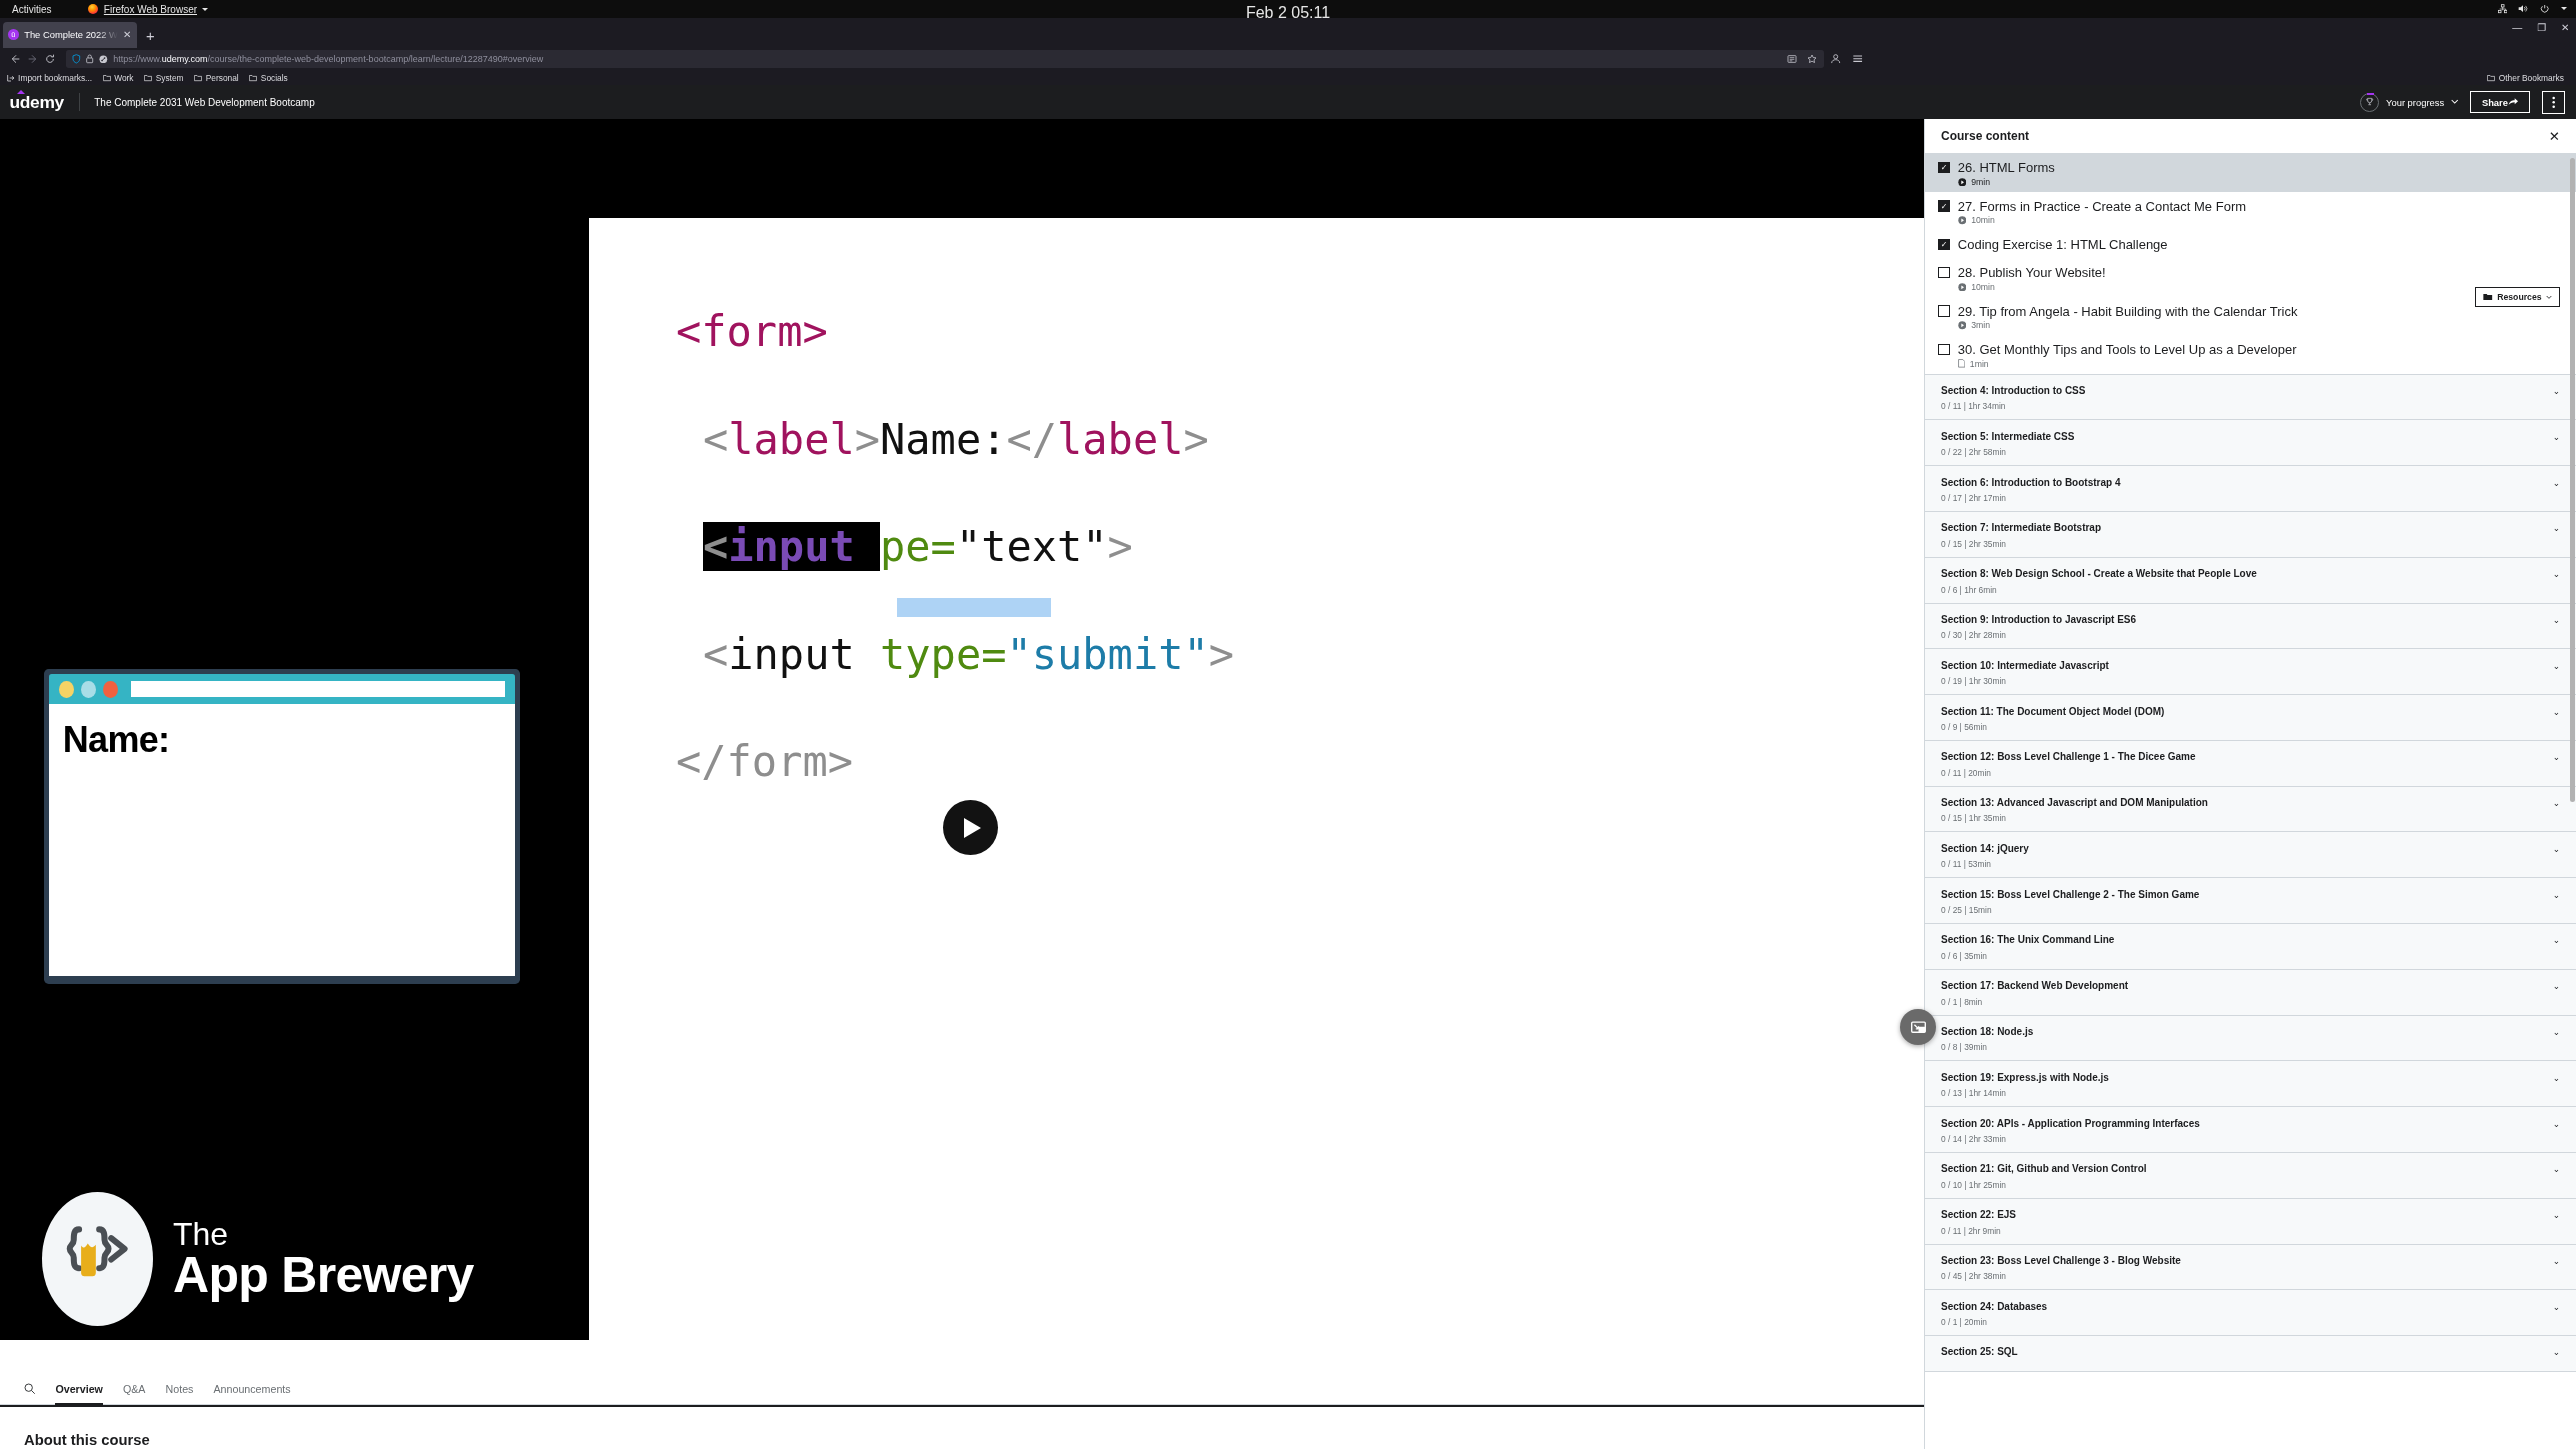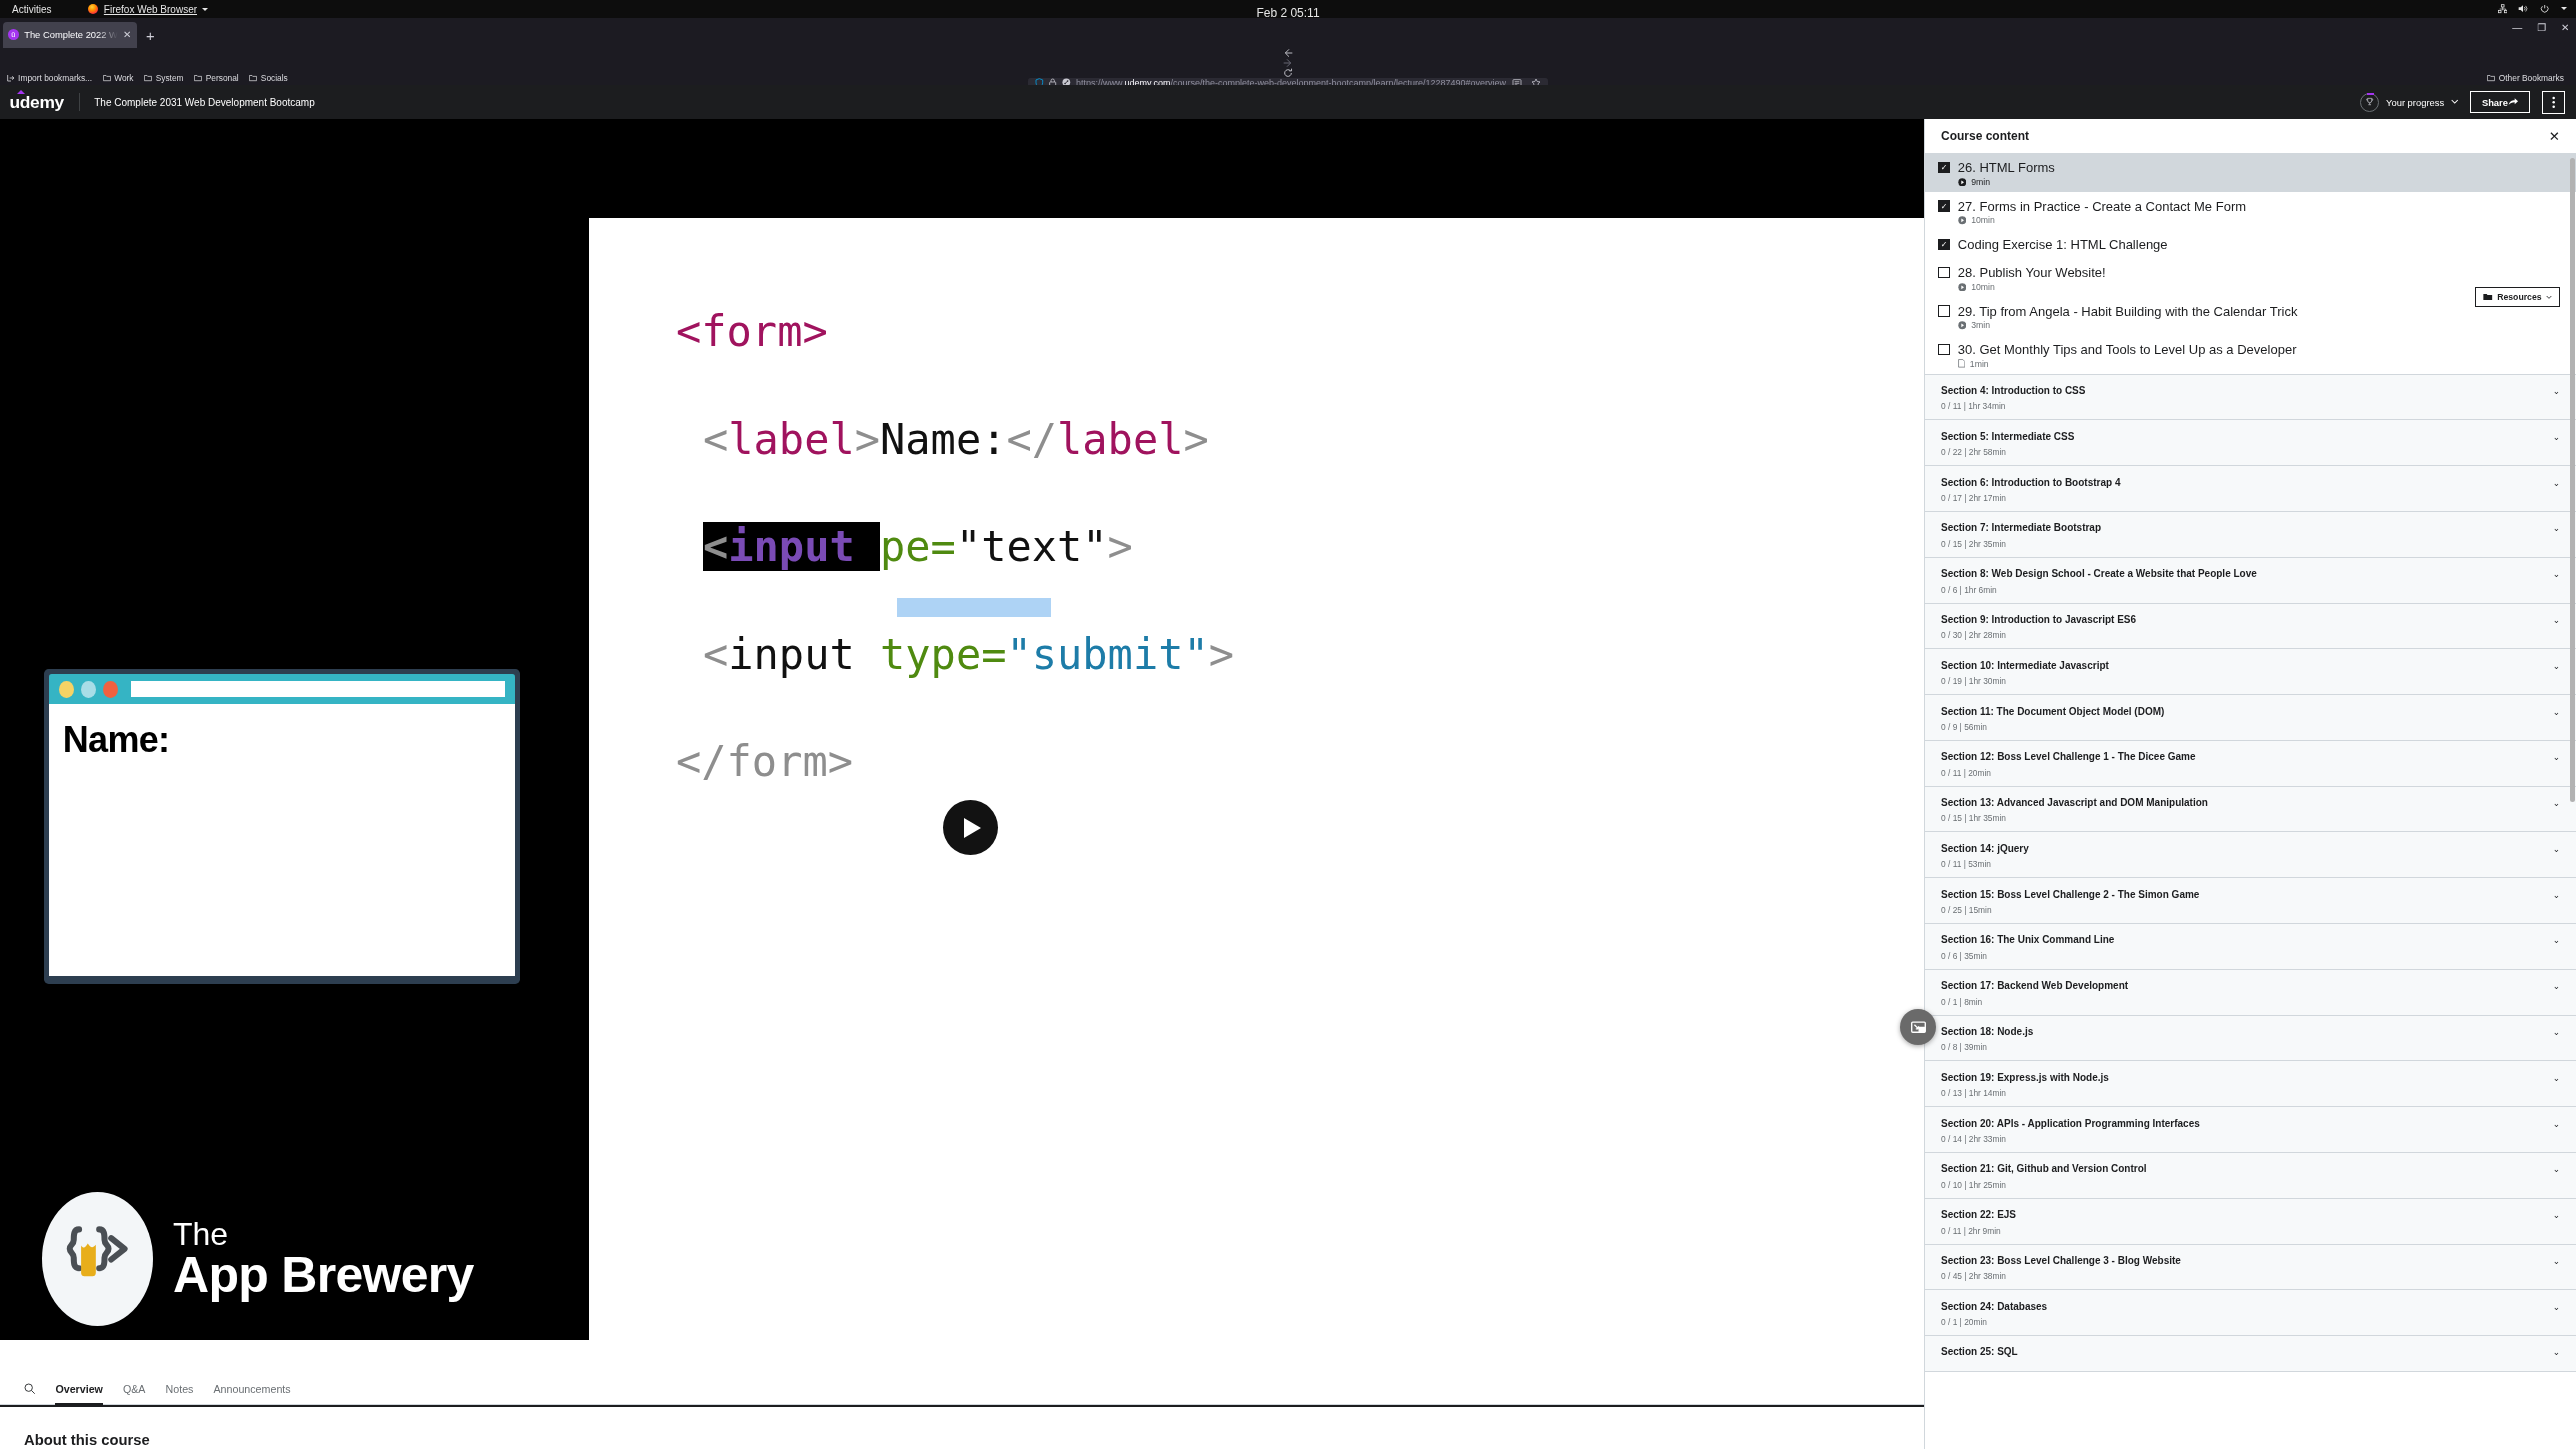--- a/index.html
+++ b/index.html
@@ -18,21 +18,21 @@
   }
   .gnome-activities { margin-left: 12px; font-size: 10px; }
   .gnome-app { margin-left: 37px; display: flex; align-items: center; gap: 5.4px; text-decoration: underline; }
   .ff-logo-small {
     width: 10px; height: 10px; border-radius: 50%;
     background: radial-gradient(circle at 40% 30%, #ffd33d 0%, #ff9500 35%, #ff3b30 70%, #b5179e 100%);
     display: inline-block;
   }
   .gnome-clock {
     position: absolute; left: 50%; transform: translateX(-50%);
-    font-size: 12px; color: #e6e6e6; margin-top: 8px;
+    font-size: 16px; color: #e6e6e6; margin-top: 8px;
   }
   .gnome-tray {
     position: absolute; right: 9.4px; display: flex; align-items: center; gap: 11.4px;
   }
   .gnome-tray svg { display: block; }
   .caret-dn { width: 0; height: 0; border-left: 3.4px solid transparent; border-right: 3.4px solid transparent; border-top: 3.4px solid #e6e6e6; }
 
   
   .ff-chrome { position: absolute; left: 0; top: 18px; width: 2576px; height: 67px; background: #1c1b22; }
   .ff-tabstrip { position: relative; height: 29.5px; display: flex; align-items: flex-end; padding-left: 2.7px; }
@@ -52,21 +52,21 @@
     -webkit-mask-image: linear-gradient(to right, #000 78%, transparent 100%);
             mask-image: linear-gradient(to right, #000 78%, transparent 100%);
   }
   .ff-tab .tab-close { color: #cfcfd8; font-size: 10px; flex: 0 0 auto; }
   .ff-newtab { color: #cfcfd8; font-size: 14.8px; margin-left: 9.4px; margin-bottom: 4px; }
   .ff-wincontrols {
     position: absolute; right: 6.7px; top: 4px;
     display: flex; align-items: center; gap: 14.8px; color: #cfcfd8; font-size: 10px;
   }
 
-  .ff-navbar { height: 23px; display: flex; align-items: center; padding: 0 6.7px; gap: 0; flex-direction: column; }
+  .ff-navbar { height: 23px; display: flex; align-items: center; padding: 0 6.7px; gap: 0; }
   .nav-btn { width: 17.4px; height: 17.4px; display: flex; align-items: center; justify-content: center; color: #c8c8d0; }
   .nav-btn.disabled { color: #6c6c78; }
   .urlbar {
     flex: 1 1 auto; height: 17.4px; margin-left: 6.7px; margin-right: 6.7px;
     background: #2b2a33; border-radius: 2.7px;
     display: flex; align-items: center; padding: 0 6.7px; gap: 5.4px;
     max-width: 1758px;
   }
   .urlbar .urltext { font-size: 9px; color: #8f8f9d; white-space: nowrap; }
   .urlbar .urltext b { color: #fbfbfe; font-weight: 400; }

